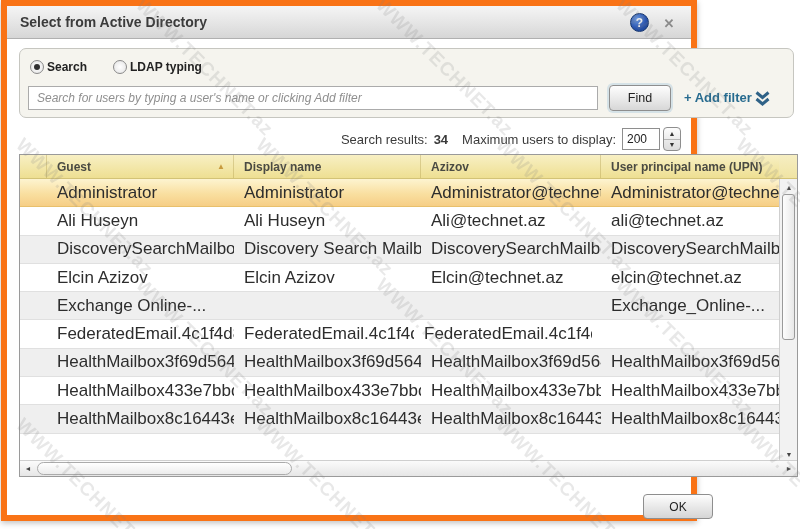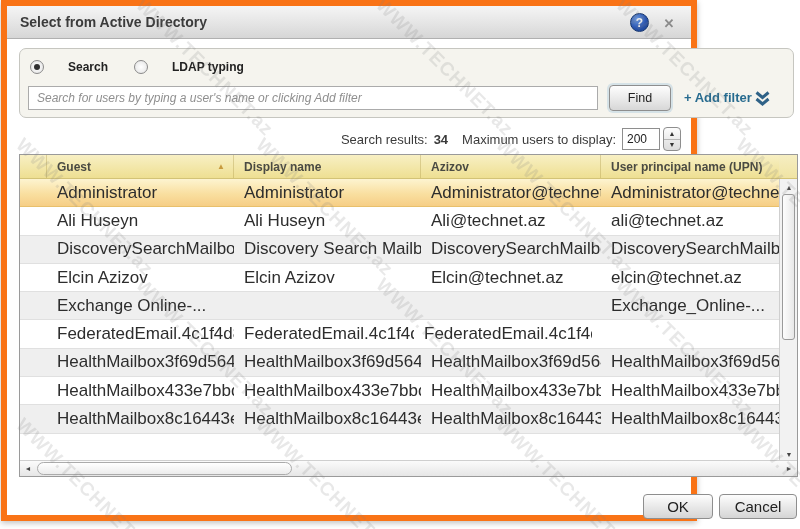--- a/index.html
+++ b/index.html
@@ -16,21 +16,21 @@
               background:radial-gradient(circle at 35% 30%, #6d9ae0, #2a55b0 55%, #173c85);
               border:1px solid #16366f; color:#fff; font-size:12px; font-weight:bold;
               display:flex; align-items:center; justify-content:center; cursor:pointer; }
   .close-btn { position:absolute; right:14px; top:9px; width:16px; height:16px; color:#8b8b8b;
                font-size:13px; font-weight:bold; display:flex; align-items:center; justify-content:center; cursor:pointer; }
 
   
   .panel { position:absolute; left:12px; top:42px; width:775px; height:70px;
            background:#f5f4ee; border:1px solid #c6c6c0; border-radius:7px; }
   .radio-row { position:absolute; left:10px; top:11px; display:flex; align-items:center; gap:26px; }
-  .radio-opt { display:flex; align-items:flex-start; gap:24px; cursor:pointer; }
+  .radio-opt { display:flex; align-items:flex-start; gap:3px; cursor:pointer; }
   .radio { position:relative; width:14px; height:14px; border-radius:50%;
            border:1px solid #8a8a8a; background:radial-gradient(#ffffff,#e2e2e2); }
   .radio.checked::after { content:""; position:absolute; left:3px; top:3px; width:6px; height:6px;
                           border-radius:50%; background:#2f2f2f; }
   .radio-label { font-size:12px; font-weight:bold; color:#222; }
   .search-input { position:absolute; left:8px; top:37px; width:570px; height:24px;
                   border:1px solid #ababab; background:#fff; font-family:"Liberation Sans",sans-serif;
                   font-size:12px; padding:0 8px; color:#333; }
   .search-input::placeholder { color:#8f8f8f; font-style:italic; }
   .find-btn { position:absolute; left:589px; top:36px; width:62px; height:26px;
@@ -92,21 +92,21 @@
   .hscroll { position:absolute; left:0; bottom:0; width:777px; height:16px;
              background:linear-gradient(#fbfbfb,#e6e6e6); border-top:1px solid #cfcfcf; }
   .hs-left,.hs-right { position:absolute; top:0; width:16px; height:15px; display:flex; align-items:center;
                        justify-content:center; font-size:7px; color:#444; cursor:pointer; }
   .hs-left { left:0; } .hs-right { right:0; }
   .hs-thumb { position:absolute; left:17px; top:1px; width:255px; height:13px; border:1px solid #ababab;
               border-radius:7px; background:linear-gradient(#ffffff,#ececec); cursor:pointer; }
 
   
   .btn { position:absolute; top:488px; height:25px; background:linear-gradient(#fdfdfd,#e7e7e7 55%,#d5d5d5);
-         border:1px solid #8e8e8e; border-radius:4px; font-size:15px; color:#222; cursor:pointer;
+         border:1px solid #8e8e8e; border-radius:4px; font-size:12px; color:#222; cursor:pointer;
          font-family:"Liberation Sans",sans-serif; }
   .ok-btn { left:636px; width:70px; }
   .cancel-btn { left:712px; width:78px; }
 
   
   .wm { position:absolute; font-size:19px; font-weight:bold; letter-spacing:1px;
         color:rgba(125,125,125,0.18); transform:rotate(45deg); transform-origin:left top;
         pointer-events:none; white-space:nowrap; z-index:50; }
 </style>
 </head>
@@ -246,21 +246,20 @@
     </div>
 
     <div class="hscroll">
       <div class="hs-left">◄</div>
       <div class="hs-thumb"></div>
       <div class="hs-right">►</div>
     </div>
   </div>
 
   <button class="btn ok-btn">OK</button>
-  <button class="btn cancel-btn">Cancel</button>
 
 <div class="wm" style="left: 140px; top: -12px;">WWW.TECHNET.az</div>
     <div class="wm" style="left: 380px; top: -12px;">WWW.TECHNET.az</div>
     <div class="wm" style="left: 620px; top: -12px;">WWW.TECHNET.az</div>
     <div class="wm" style="left: 20px; top: 128px;">WWW.TECHNET.az</div>
     <div class="wm" style="left: 260px; top: 128px;">WWW.TECHNET.az</div>
     <div class="wm" style="left: 500px; top: 128px;">WWW.TECHNET.az</div>
     <div class="wm" style="left: 740px; top: 128px;">WWW.TECHNET.az</div>
     <div class="wm" style="left: 140px; top: 268px;">WWW.TECHNET.az</div>
     <div class="wm" style="left: 380px; top: 268px;">WWW.TECHNET.az</div>

